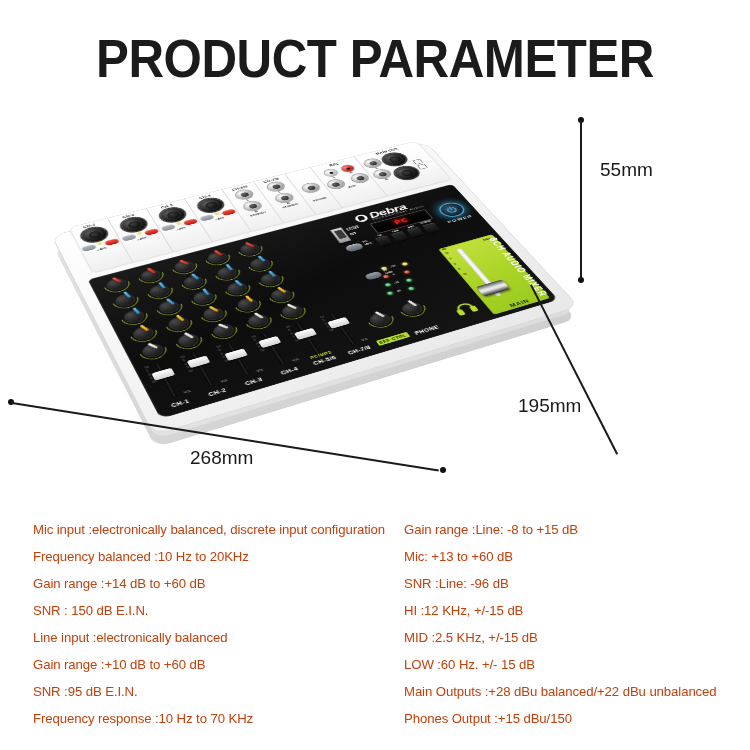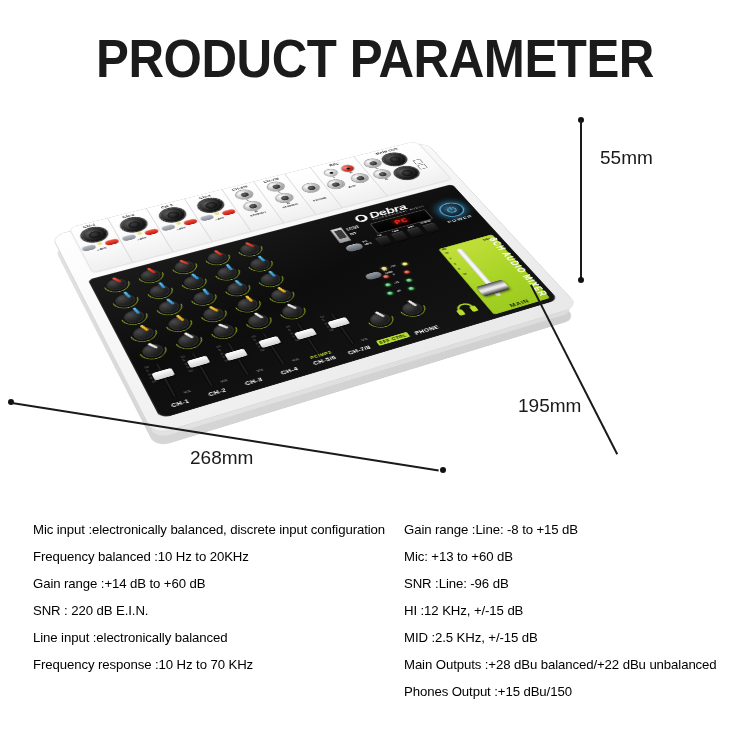--- a/index.html
+++ b/index.html
@@ -306,21 +306,21 @@
     position:absolute; font-size:19px; color:#1a1a1a; white-space:nowrap;
     font-family:"Liberation Sans", sans-serif;
   }
 
   
   .specs { position:absolute; left:0; top:516px; width:750px; }
   .col { position:absolute; top:0; }
   .col.left { left: 33px; width: 370px; }
   .col.right { left: 404px; width: 340px; }
   .spec-line {
-    font-size: 13.2px; color: #000000; line-height: 27px;
+    font-size: 13.2px; color: #c2410c; line-height: 27px;
     white-space: nowrap; letter-spacing: -.1px;
   }
 </style>
 </head>
 <body>
 
 <div class="page">
 
   <div class="title">PRODUCT PARAMETER</div>
 
@@ -819,49 +819,52 @@
             <div class="chlbl">PHONE</div>
           </div>
         </div>
       </div>
     </div>
 
     <div class="dim">
       <div class="dot" style="left:578px; top:22px"></div>
       <div class="dim-line" style="left:580px; top:25px; width:1.5px; height:160px"></div>
       <div class="dot" style="left:578px; top:182px"></div>
-      <div class="dim-txt" style="left:600px; top:52px">55mm</div>
+      <div class="dim-txt" style="left:600px; top:64px">55mm</div>
     </div>
 
     <div class="dim">
       <div class="dim-line" style="left:530px; top:190px; width:1.5px; height:190px; transform:rotate(-27deg); transform-origin: top center;"></div>
       <div class="dot" style="left:440px; top:372px"></div>
       <div class="dim-txt" style="left:518px; top:300px">195mm</div>
     </div>
 
     <div class="dim">
       <div class="dot" style="left:8px; top:304px"></div>
       <div class="dim-line" style="left:12px; top:307px; width:432px; height:1.5px; transform:rotate(9deg); transform-origin: left center;"></div>
       <div class="dim-txt" style="left:190px; top:352px">268mm</div>
     </div>
   </div>
 
   <div class="specs">
     <div class="col left">
       <div class="spec-line">Mic input :electronically balanced, discrete input configuration</div>
       <div class="spec-line">Frequency balanced :10 Hz to 20KHz</div>
       <div class="spec-line">Gain range :+14 dB to +60 dB</div>
-      <div class="spec-line">SNR : 220 dB E.I.N.</div>
+      <div class="spec-line">SNR : 150 dB E.I.N.</div>
       <div class="spec-line">Line input :electronically balanced</div>
+      <div class="spec-line">Gain range :+10 dB to +60 dB</div>
+      <div class="spec-line">SNR :95 dB E.I.N.</div>
       <div class="spec-line">Frequency response :10 Hz to 70 KHz</div>
     </div>
     <div class="col right">
       <div class="spec-line">Gain range :Line: -8 to +15 dB</div>
       <div class="spec-line">Mic: +13 to +60 dB</div>
       <div class="spec-line">SNR :Line: -96 dB</div>
       <div class="spec-line">HI :12 KHz, +/-15 dB</div>
       <div class="spec-line">MID :2.5 KHz, +/-15 dB</div>
+      <div class="spec-line">LOW :60 Hz. +/- 15 dB</div>
       <div class="spec-line">Main Outputs :+28 dBu balanced/+22 dBu unbalanced</div>
       <div class="spec-line">Phones Output :+15 dBu/150</div>
     </div>
   </div>
 
 </div>
 
 </body></html>

